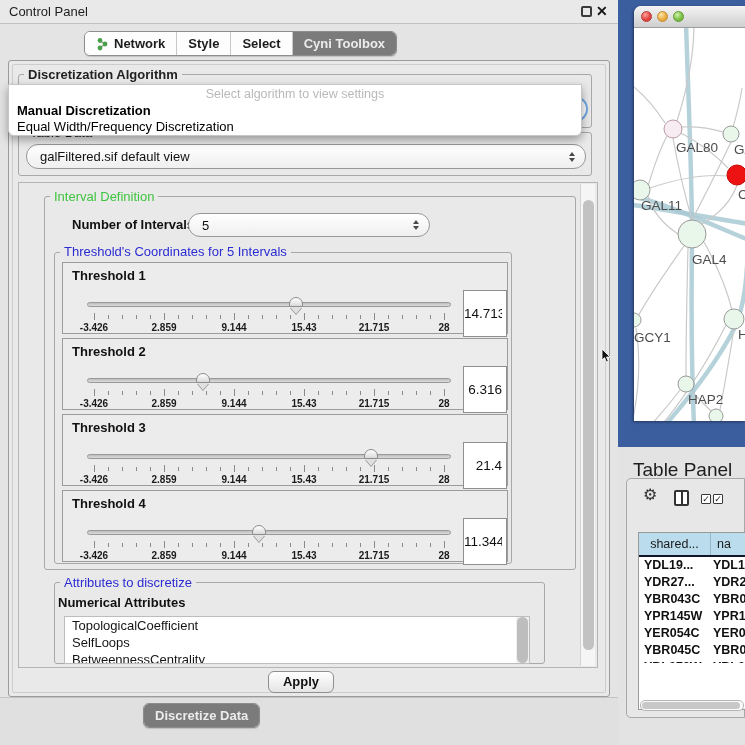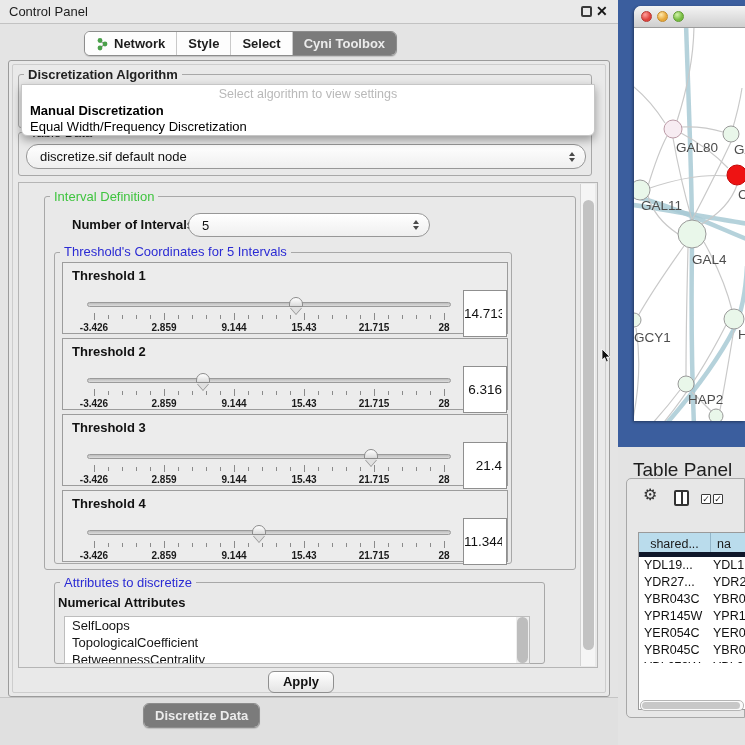--- a/index.html
+++ b/index.html
@@ -41,21 +41,21 @@
 
   .combo{border:1px solid #979797;border-radius:12px;background:linear-gradient(#ffffff,#efefef);font-size:13px;color:#111;display:flex;align-items:center;}
   .combo .val{padding-left:13px;flex:1;white-space:nowrap;overflow:hidden;}
   .spin{display:flex;flex-direction:column;gap:2px;margin-right:10px;}
   .spin i{display:block;width:0;height:0;border-left:3.5px solid transparent;border-right:3.5px solid transparent;}
   .spin .up{border-bottom:4.5px solid #4a4a4a;}
   .spin .dn{border-top:4.5px solid #4a4a4a;}
 
   #algo-combo{left:26px;top:96px;width:562px;height:26px;border:2px solid var(--focus-ring);border-radius:13px;background:#fbfbfb;}
 
-  #popup{left:21px;top:84px;width:574px;height:52px;background:#ffffff;border:1px solid #c6c6c6;border-radius:0 0 6px 6px;box-shadow:0 4px 10px rgba(0,0,0,.35);z-index:40;}
+  #popup{left:8px;top:84px;width:574px;height:52px;background:#ffffff;border:1px solid #c6c6c6;border-radius:0 0 6px 6px;box-shadow:0 4px 10px rgba(0,0,0,.35);z-index:40;}
   #popup .hint{position:absolute;left:0;top:2px;width:100%;text-align:center;font-size:12.5px;color:#b9b9b9;}
   #popup .item1{position:absolute;left:8px;top:18px;font-size:13px;font-weight:700;color:#000;}
   #popup .item2{position:absolute;left:8px;top:34px;font-size:13px;color:#000;}
 
   
   #scrollpane{left:18px;top:182px;width:580px;height:486px;border:1px solid #b5b5b5;background:#e9e9e9;}
   .vscroll{position:absolute;background:#f5f5f5;border-left:1px solid #d2d2d2;}
   .vthumb{position:absolute;background:#c2c2c2;border-radius:6px;}
 
   
@@ -98,24 +98,24 @@
 
   #right-bottom{left:618px;top:447px;width:127px;height:298px;background:#e3e3e3;}
   #tp-title{position:absolute;left:15px;top:12px;font-size:19px;color:#1d1d1d;}
   #tp-panel{position:absolute;left:8px;top:31px;width:119px;height:240px;background:#e7e7e7;border:1px solid #a8a8a8;border-radius:5px 0 0 5px;}
   #gear{position:absolute;left:16px;top:8px;font-size:16px;color:#333;line-height:16px;}
   #colicon{position:absolute;left:47px;top:11px;width:15px;height:16px;border:2px solid #333;border-radius:2px;background:#fff;}
   #colicon::after{content:'';position:absolute;left:5px;top:0;width:2px;height:12px;background:#333;}
   .cb{position:absolute;top:15px;width:10px;height:10px;border:1.5px solid #3a3a3a;border-radius:1px;background:#fff;font-size:9px;line-height:9px;text-align:center;color:#222;}
   #cb1{left:74px;} #cb2{left:86px;}
   #tp-table{position:absolute;left:11px;top:53px;width:108px;height:178px;background:#fff;border:1px solid #9a9a9a;border-right:none;overflow:hidden;}
-  #tp-head{display:flex;height:24px;background:var(--table-header-bg);border-bottom:5px solid #0f172a;font-size:12.5px;color:#1a1a1a;}
+  #tp-head{display:flex;height:24px;background:var(--table-header-bg);border-bottom:2px solid #0f172a;font-size:12.5px;color:#1a1a1a;}
   #tp-head .c1{width:72px;text-align:center;line-height:23px;border-right:1px solid #93b6c9;overflow:hidden;white-space:nowrap;}
   #tp-head .c2{flex:1;line-height:23px;padding-left:6px;overflow:hidden;white-space:nowrap;}
-  #tp-rows{height:106px;overflow:hidden;}
+  #tp-rows{height:106px;overflow:hidden;font-weight:bold;}
   .trow{display:flex;height:17px;font-size:12.5px;color:#101010;}
   .trow .c1{width:72px;padding-left:5px;line-height:17px;white-space:nowrap;overflow:hidden;}
   .trow .c2{flex:1;padding-left:2px;line-height:17px;white-space:nowrap;overflow:hidden;}
   #hscroll{position:absolute;left:13px;top:221px;width:104px;height:11px;background:#fafafa;border:1px solid #b5b5b5;border-radius:5px;}
   #hthumb{position:absolute;left:1px;top:1px;width:98px;height:7px;background:#c8c8c8;border-radius:4px;}
 
   #cursor{left:601px;top:349px;z-index:99;}
 </style>
 </head>
 <body>
@@ -159,21 +159,21 @@
     <span class="val"></span>
     <span class="spin">
         <i class="up"></i>
         <i class="dn"></i>
       </span>
   </div>
 
   <div class="abs group" style="left:18px;top:132px;width:574px;height:44px;"></div>
   <div class="group-label" style="left:26px;top:125px;color:#111;">Table Data</div>
   <div class="abs combo" style="left:26px;top:144px;width:560px;height:25px;">
-    <span class="val">discretize.sif default node</span>
+    <span class="val">galFiltered.sif default view</span>
     <span class="spin">
         <i class="up"></i>
         <i class="dn"></i>
       </span>
   </div>
 
   <div class="abs" id="popup">
     <div class="hint">Select algorithm to view settings</div>
     <div class="item1">Manual Discretization</div>
     <div class="item2">Equal Width/Frequency Discretization</div>
@@ -373,22 +373,22 @@
           <span style="left: 100%;">28</span>
         </div>
     </div>
     <input class="value-box" value="11.344" style="">
   </div>
 
   <div class="abs group" style="left:54px;top:582px;width:491px;height:82px;"></div>
   <div class="group-label blue" style="left:60px;top:575px;">Attributes to discretize</div>
   <div class="abs" style="left:58px;top:595px;font-size:13px;font-weight:700;color:#111;">Numerical Attributes</div>
   <div class="abs" id="attr-list">
+    <div class="li">TopologicalCoefficient</div>
     <div class="li">SelfLoops</div>
-    <div class="li">TopologicalCoefficient</div>
     <div class="li">BetweennessCentrality</div>
   </div>
   <div class="vscroll" style="left:516px;top:617px;width:13px;height:46px;border:none;background:#efefef;">
     <div class="vthumb" style="left:1px;top:0;width:11px;height:46px;background:#bdbdbd;"></div>
   </div>
 
   <div class="abs" id="apply-btn">Apply</div>
 
   <div class="abs" id="bottom-strip"></div>
   <div class="abs tabgroup" id="bottom-tabs">

